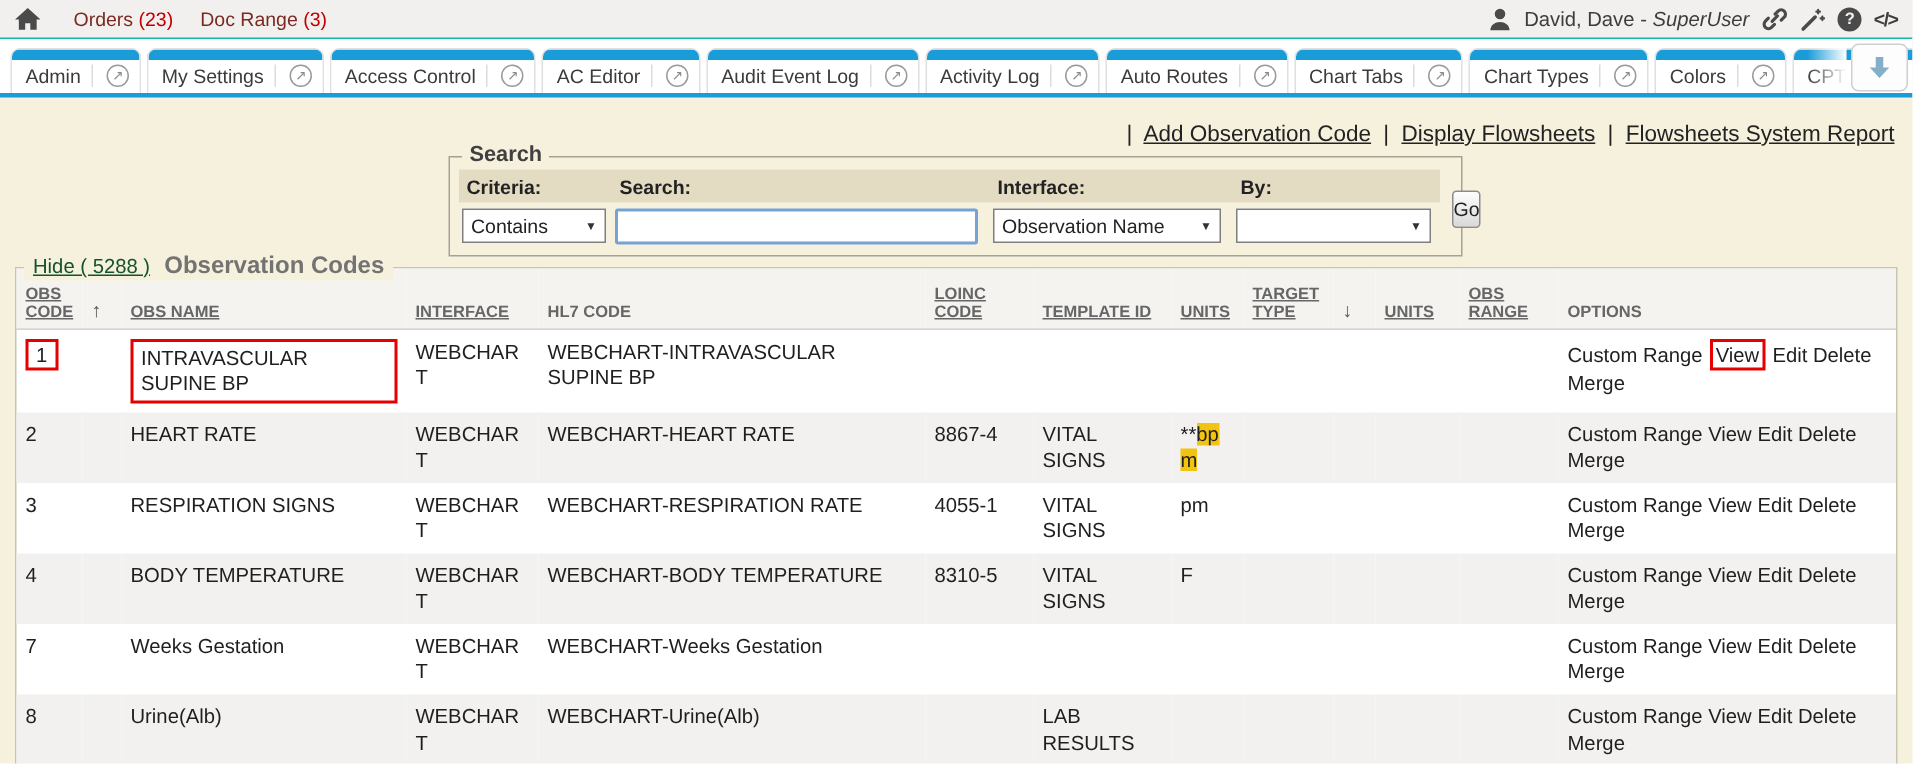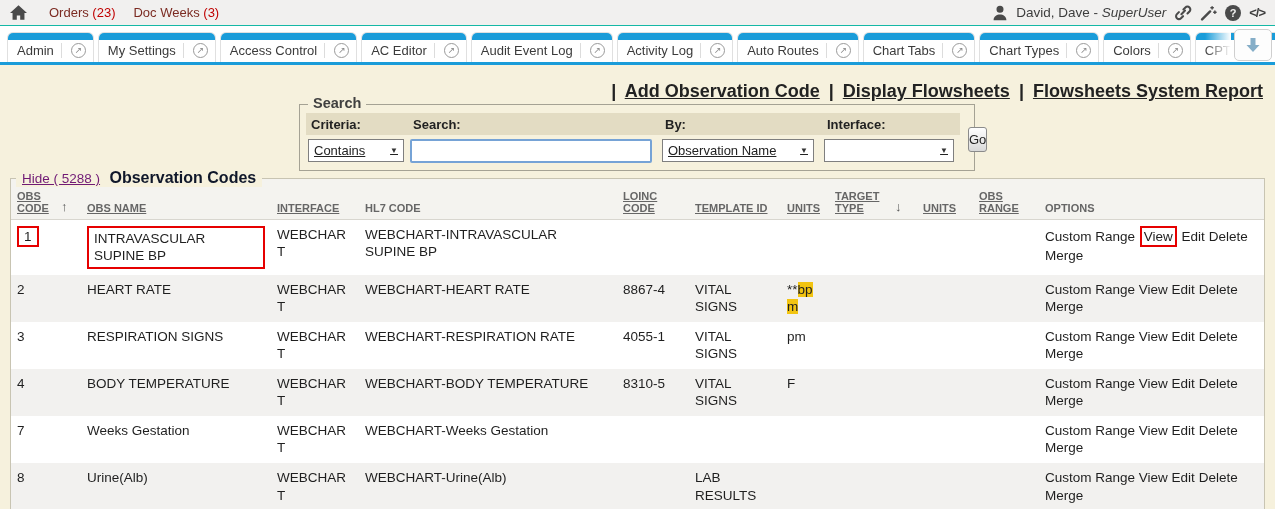--- a/index.html
+++ b/index.html
@@ -51,54 +51,54 @@
     position:absolute; right:44px; top:0; bottom:0; width:26px;
     background:linear-gradient(to right, rgba(255,255,255,0), #ffffff);
   }
   .tab-overflow {
     position:absolute; right:3px; top:3px; width:38px; height:32px;
     border:1px solid #cfcfcf; border-radius:5px; background:#fdfdfd;
     display:flex; align-items:center; justify-content:center; cursor:pointer; color:#85aec8;
   }
   .tab-underline { height:3px; background:#1a9cd9; }
   
-  .action-links { text-align:right; padding:16px 12px 0 0; font-size:18px; color:#222;font-weight:bold; }
+  .action-links { text-align:right; padding:16px 12px 0 0; font-size:15px; color:#222; }
   .action-links a { color:#222; text-decoration:underline; cursor:pointer; }
   .action-links .sep { margin:0 4px; }
   
   .search-wrap { position:absolute; left:299px; top:104px; width:676px; }
   .search-panel { border:1px solid #a5a294; padding:8px 6px 6px 6px; position:relative; }
   .search-legend {
     position:absolute; top:-10px; left:8px; background:#f6f1dd; padding:0 5px;
     color:#404040; font-weight:bold; font-size:14.5px;
   }
   .search-inner { display:flex; align-items:flex-end; }
   .search-grid { display:grid; grid-template-columns:102px 252px 162px 138px; }
   .s-label { background:#e3dcc3; font-weight:bold; font-size:13px; padding:4px 5px 3px 5px; }
   .s-ctrl { padding:4px 5px 1px 2px; }
   .sel {
     border:1px solid #7f7f7f; background:#fff; height:23px; font-size:13px;
-    display:flex; align-items:center; justify-content:space-between; padding:0 5px; cursor:pointer;text-decoration:underline;
+    display:flex; align-items:center; justify-content:space-between; padding:0 5px; cursor:pointer;
   }
   .sel .arrow { font-size:8px; color:#333; margin-left:4px; }
   .search-input {
     width:242px; height:24px; border:2px solid #76a3d6; border-radius:2px;
     font-size:13px; padding:0 4px; font-family:inherit;
   }
   .go-btn {
     margin-left:8px; margin-top:2px; width:36px; height:25px;
     border:1px solid #8b8b8b; border-radius:3px;
     background:linear-gradient(#fefefe,#d9d9d9); font-size:13px; color:#222;
     text-align:center; line-height:23px; cursor:pointer; align-self:center;
   }
   
   .codes-wrap { position:absolute; left:10px; top:178px; right:10px; }
   .codes-legend { position:absolute; top:-9px; left:6px; padding:0 6px; background:#f6f1dd; white-space:nowrap; }
-  .codes-legend a { color:#701a75; font-size:13.5px; text-decoration:underline; cursor:pointer; margin-right:5px; }
-  .codes-legend .title { color:#0f172a; font-weight:bold; font-size:16px; }
+  .codes-legend a { color:#14532d; font-size:13.5px; text-decoration:underline; cursor:pointer; margin-right:5px; }
+  .codes-legend .title { color:#737373; font-weight:bold; font-size:16px; }
   .codes-panel { border:1px solid #c8c4b2; background:#fff; min-height:330px; }
   table { width:100%; border-collapse:collapse; table-layout:fixed; }
   thead th {
     background:#f4f3ef; color:#666; font-size:11px; font-weight:bold; text-align:left;
     vertical-align:bottom; padding:5px 6px; height:40px; border-bottom:1px solid #d8d6cf;
   }
   thead th.sortable { text-decoration:underline; cursor:pointer; }
   .sort-ic { color:#555; font-weight:bold; font-size:13px; cursor:pointer; }
   tbody td {
     font-size:13.5px; color:#1f1f1f; vertical-align:top; padding:6px 6px; line-height:1.3;
@@ -117,21 +117,21 @@
 </head>
 <body>
 
 <div class="topbar">
   <span class="home">
     <svg width="17" height="16" viewBox="0 0 20 18" fill="currentColor">
         <path d="M10 0 L20 9 h-3 v8 h-5 v-5 H8 v5 H3 V9 H0 Z"></path>
       </svg>
   </span>
   <span class="nav-item"><span class="lbl">Orders</span><span class="count"> (23)</span></span>
-  <span class="nav-item"><span class="lbl">Doc Weeks</span><span class="count"> (3)</span></span>
+  <span class="nav-item"><span class="lbl">Doc Range</span><span class="count"> (3)</span></span>
   <span class="spacer"></span>
   <span class="userarea">
     <span class="tb-icon">
       <svg width="16" height="16" viewBox="0 0 20 20" fill="currentColor">
           <path d="M10 1a4.4 4.4 0 1 1 0 8.8A4.4 4.4 0 0 1 10 1zm-8 18c0-4.6 4-7 8-7s8 2.4 8 7z"></path>
         </svg>
     </span>
     <span class="uname"><span>David, Dave - </span><span class="urole">SuperUser</span></span>
     <span class="tb-icon">
       <svg width="18" height="16" viewBox="0 0 22 20" fill="none" stroke="currentColor" stroke-width="2.6" stroke-linecap="round">
@@ -258,22 +258,22 @@
   <a>Flowsheets System Report</a>
 </div>
 
 <div class="search-wrap">
   <div class="search-panel">
     <div class="search-legend">Search</div>
     <div class="search-inner">
       <div class="search-grid">
         <div class="s-label">Criteria:</div>
         <div class="s-label">Search:</div>
+        <div class="s-label">Interface:</div>
         <div class="s-label">By:</div>
-        <div class="s-label">Interface:</div>
         <div class="s-ctrl">
           <div class="sel" style="width:96px">
               <span>Contains</span>
               <span class="arrow">▼</span>
             </div>
         </div>
         <div class="s-ctrl">
           <input class="search-input" type="text" value="" style="">
         </div>
         <div class="s-ctrl">

